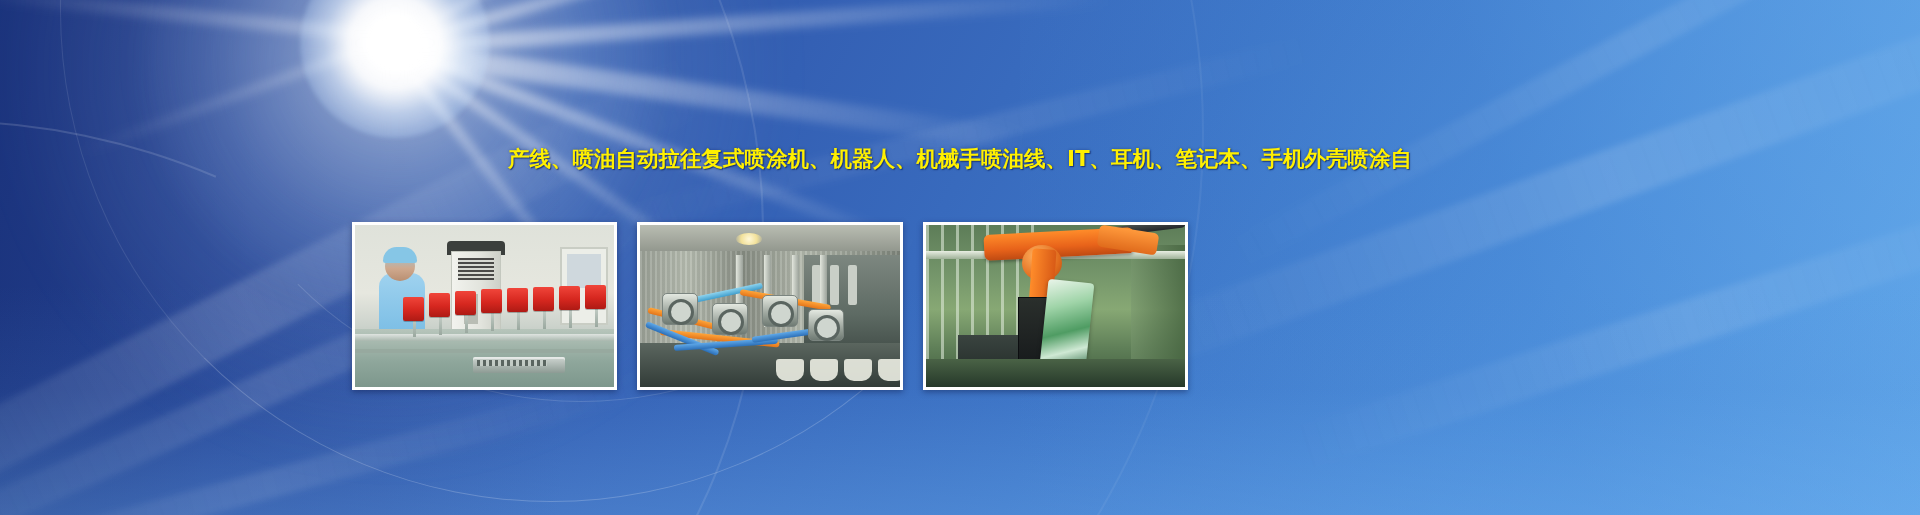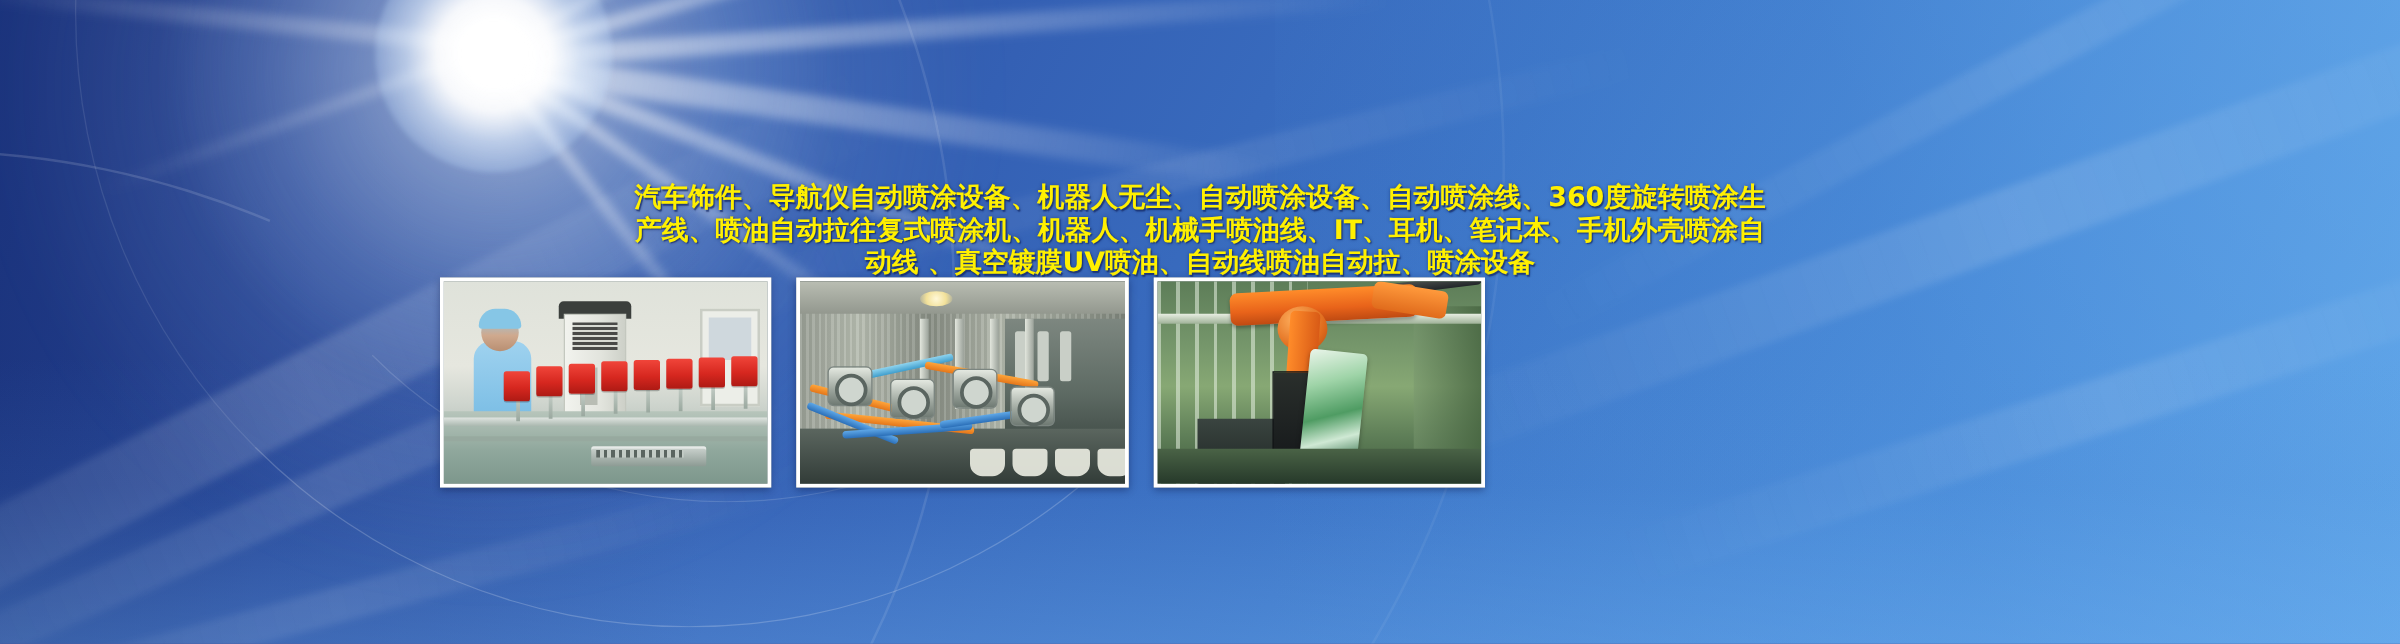--- a/index.html
+++ b/index.html
@@ -246,23 +246,21 @@
   <div class="ray r6"></div>
   <div class="ray r7"></div>
   <div class="ray rl1"></div>
   <div class="ray rl2"></div>
   <div class="sun-core"></div>
 
   <div class="content">
 
 
     <div class="subtitle">
-      <span class="ln">汽车饰件、导航仪自动喷涂设备、机器人无尘、自动喷涂设备、自动喷涂线、360度旋转喷涂生</span>
       <span class="ln">产线、喷油自动拉往复式喷涂机、机器人、机械手喷油线、IT、耳机、笔记本、手机外壳喷涂自</span>
-      <span class="ln">动线 、真空镀膜UV喷油、自动线喷油自动拉、喷涂设备</span>
     </div>
 
     <div class="photos">
 
       <div class="photo">
         <div class="inner p1">
           <div class="wall-door"></div>
           <div class="hood"></div>
           <div class="cabinet">
               <div class="vent"></div>

